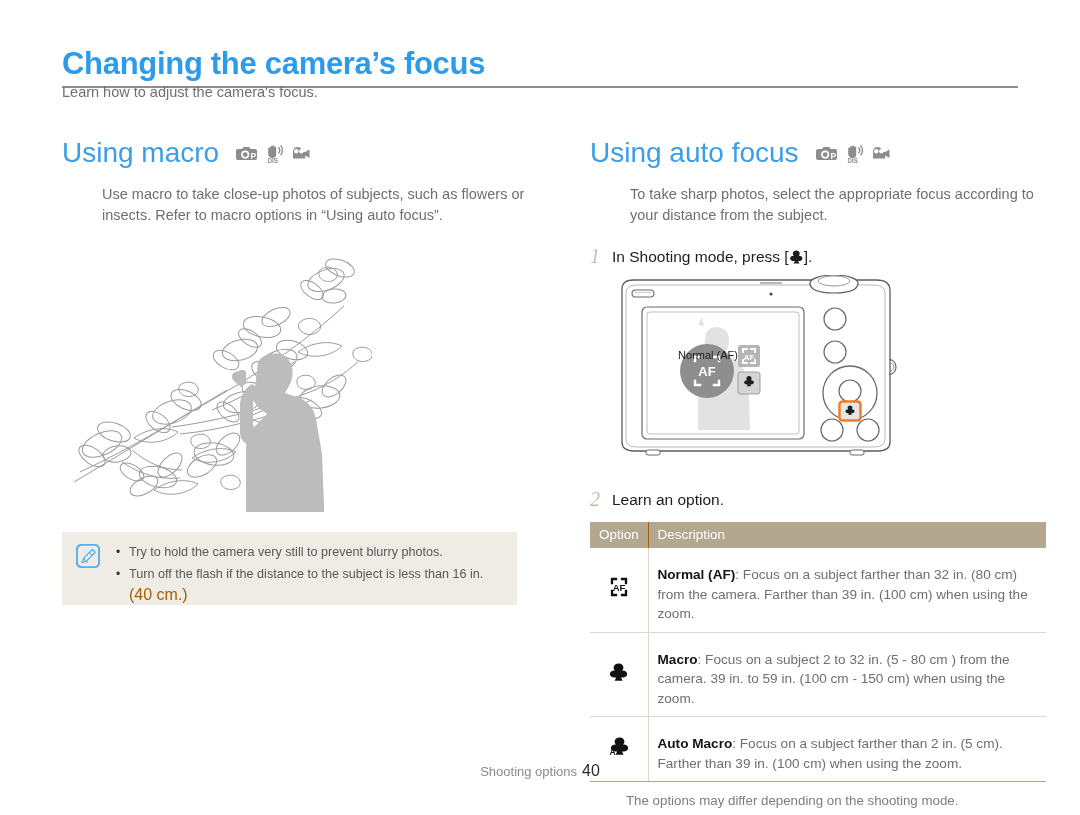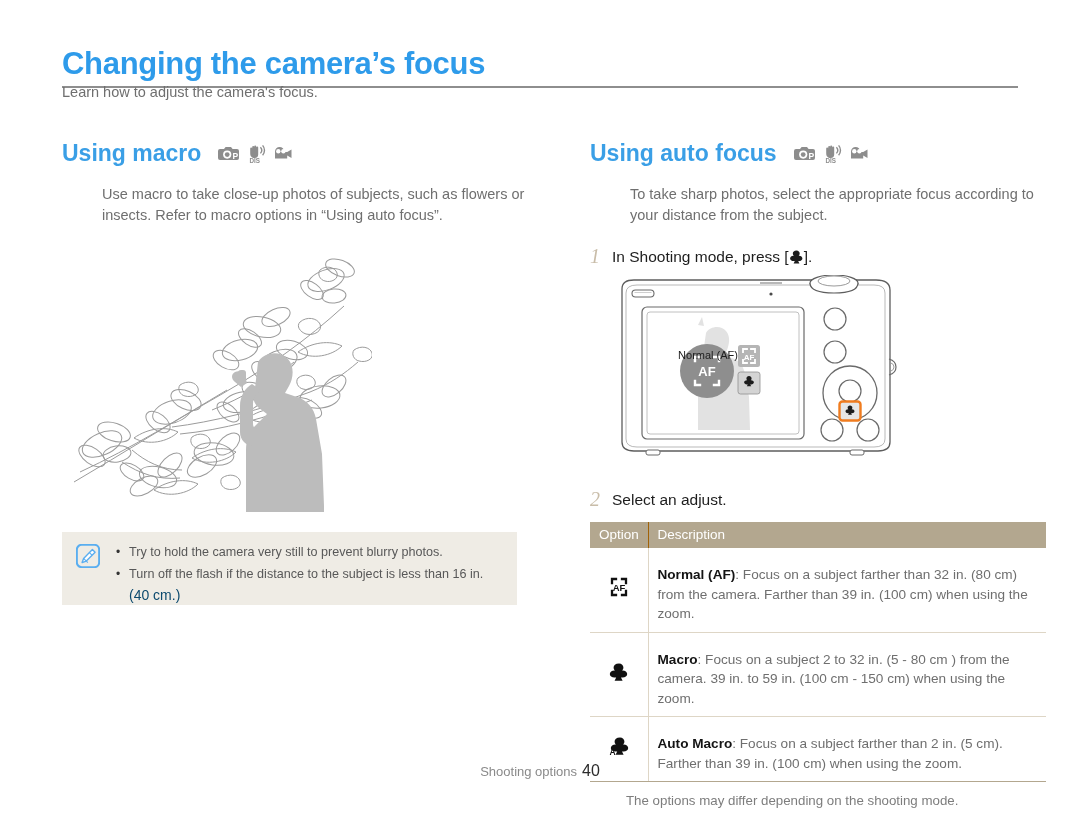--- a/index.html
+++ b/index.html
@@ -29,21 +29,21 @@
 
   
   .col-left  { position: absolute; left: 62px;  top: 138px; width: 465px; }
   .col-right { position: absolute; left: 590px; top: 138px; width: 458px; }
 
   .sec-head {
     display: flex; align-items: center; gap: 9px;
     height: 30px;
   }
   .sec-head .h2 {
-    font-size: 23px; color: #3a9fe6; font-weight: bold;
+    font-size: 28px; color: #3a9fe6; font-weight: normal;
     white-space: nowrap;
   }
   .mode-icons { display: flex; align-items: center; gap: 7px; margin-left: 8px; }
 
   .body-text {
     margin-top: 16px;
     font-size: 14.5px; color: #6f6f6f; line-height: 21px; margin-left: 40px;
   }
 
   
@@ -107,21 +107,21 @@
     display: flex; align-items: flex-start;
     padding: 11px 14px 0 14px;
   }
   .tip-icon { flex: 0 0 24px; margin-top: 1px; }
   .tip-list { margin-left: 16px; }
   .tip-item {
     display: flex; font-size: 12.6px; color: #585858; line-height: 18.5px;
     margin-bottom: 3px;
   }
   .tip-bullet { flex: 0 0 13px; font-size: 12px; color:#333; line-height:18.5px; }
-  .tip-sub { margin-left: 13px; font-size: 14px; color:#0c4a6e; line-height:18px; }
+  .tip-sub { margin-left: 13px; font-size: 16px; color:#a16207; line-height:18px; }
 
   
   .footer {
     position: absolute; left: 0; top: 762px; width: 1080px;
     text-align: center; color: #8a8a8a; font-size: 13px;
   }
   .footer .pg { color:#2b2b2b; font-size: 16px; margin-left: 5px; }
 
   .illus-left { position:absolute; left: 62px; top: 222px; }
 </style>
@@ -390,21 +390,21 @@
 
         <g>
           <rect x="229.5" y="126.5" width="21" height="19" rx="3" fill="#e6e6e6" stroke="#f07c1f" stroke-width="2.4"></rect>
           <path d="M240 130.5 c1.4 0 2.4 1 2.4 2.2 c0 .6-.3 1.2-.7 1.6 h.3 c1.4 0 2.5.9 2.5 1.9 c0 1.1-1.1 2-2.5 2 h-.9 l.9 1.6 h-4 l.9-1.6 h-.9 c-1.4 0-2.5-.9-2.5-2 c0-1 1.1-1.9 2.5-1.9 h.3 c-.4-.4-.7-1-.7-1.6 c0-1.2 1-2.2 2.4-2.2z" fill="#1d1d1d"></path>
         </g>
       </svg>
     </div>
 
     <div class="step">
       <div class="step-num">2</div>
-      <div class="step-text">Select an adjust.</div>
+      <div class="step-text">Learn an option.</div>
     </div>
 
     <table class="opt-table">
       <thead>
         <tr>
           <th class="c-opt">Option</th>
           <th>Description</th>
         </tr>
       </thead>
       <tbody>

